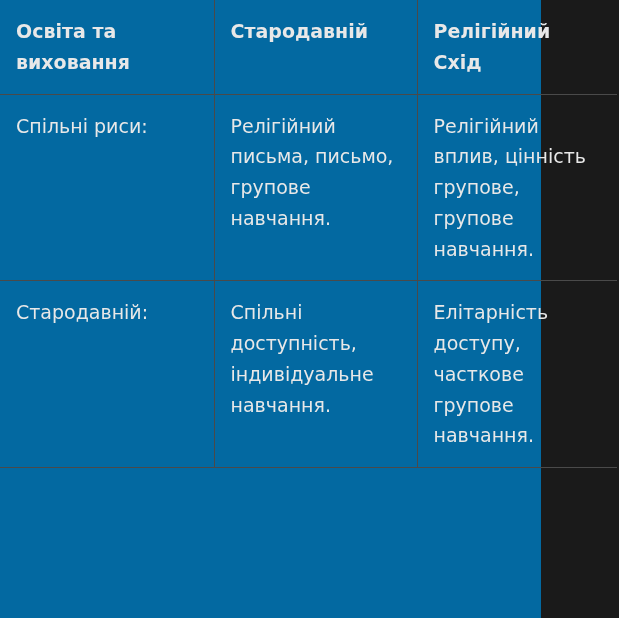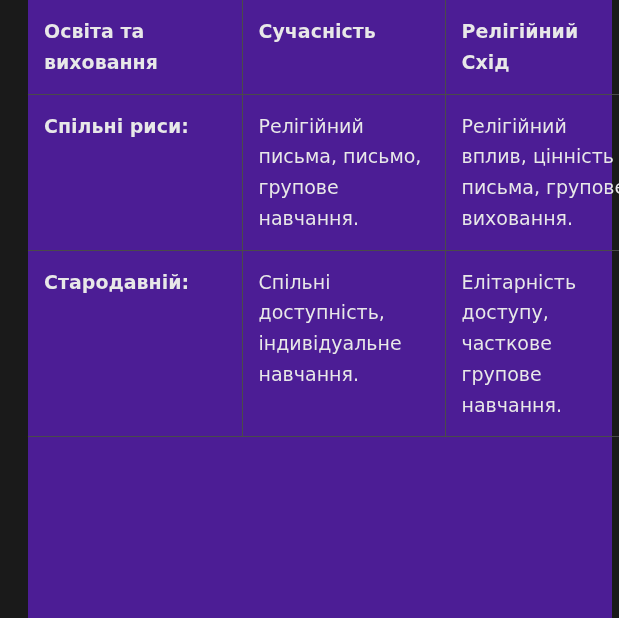--- a/index.html
+++ b/index.html
@@ -7,25 +7,24 @@
     padding: 0;
     background: #1a1a1a;
     width: 619px;
     height: 618px;
     overflow: hidden;
   }
   body {
     font-family: "DejaVu Sans", sans-serif;
   }
   #table-wrap {
-    width: 584px;
+    width: 541px;
     height: 618px;
-    background: #4c1d95;
+    background: #0369a1;
     box-sizing: border-box;
-    margin-left: 28px;
   }
   table.comparison {
     border-collapse: collapse;
     width: 617px;
     margin: 0;
     table-layout: fixed;
   }
   table.comparison th,
   table.comparison td {
     border: 1px solid #4a4a4a;
@@ -44,48 +43,48 @@
     border-top: none;
   }
   table.comparison tr > *:last-child {
     border-right: none;
   }
   table.comparison th {
     font-weight: bold;
     text-align: left;
   }
   td.rowhead {
-    font-weight: bold;
+    font-weight: normal;
   }
   col.c1 { width: 214px; }
   col.c2 { width: 203px; }
   col.c3 { width: 200px; }
 </style>
 </head>
 <body>
 
 <div id="table-wrap">
   <table class="comparison">
     <colgroup>
       <col class="c1">
       <col class="c2">
       <col class="c3">
     </colgroup>
     <thead>
       <tr>
         <th>Освіта та виховання</th>
-        <th>Сучасність</th>
+        <th>Стародавній</th>
         <th>Релігійний Схід</th>
       </tr>
     </thead>
     <tbody>
       <tr>
         <td class="rowhead">Спільні риси:</td>
         <td>Релігійний письма, письмо, групове навчання.</td>
-        <td>Релігійний вплив, цінність письма, групове виховання.</td>
+        <td>Релігійний вплив, цінність групове, групове навчання.</td>
       </tr>
       <tr>
         <td class="rowhead">Стародавній:</td>
         <td>Спільні доступність, індивідуальне навчання.</td>
         <td>Елітарність доступу, часткове групове навчання.</td>
       </tr>
     </tbody>
   </table>
 </div>
 

